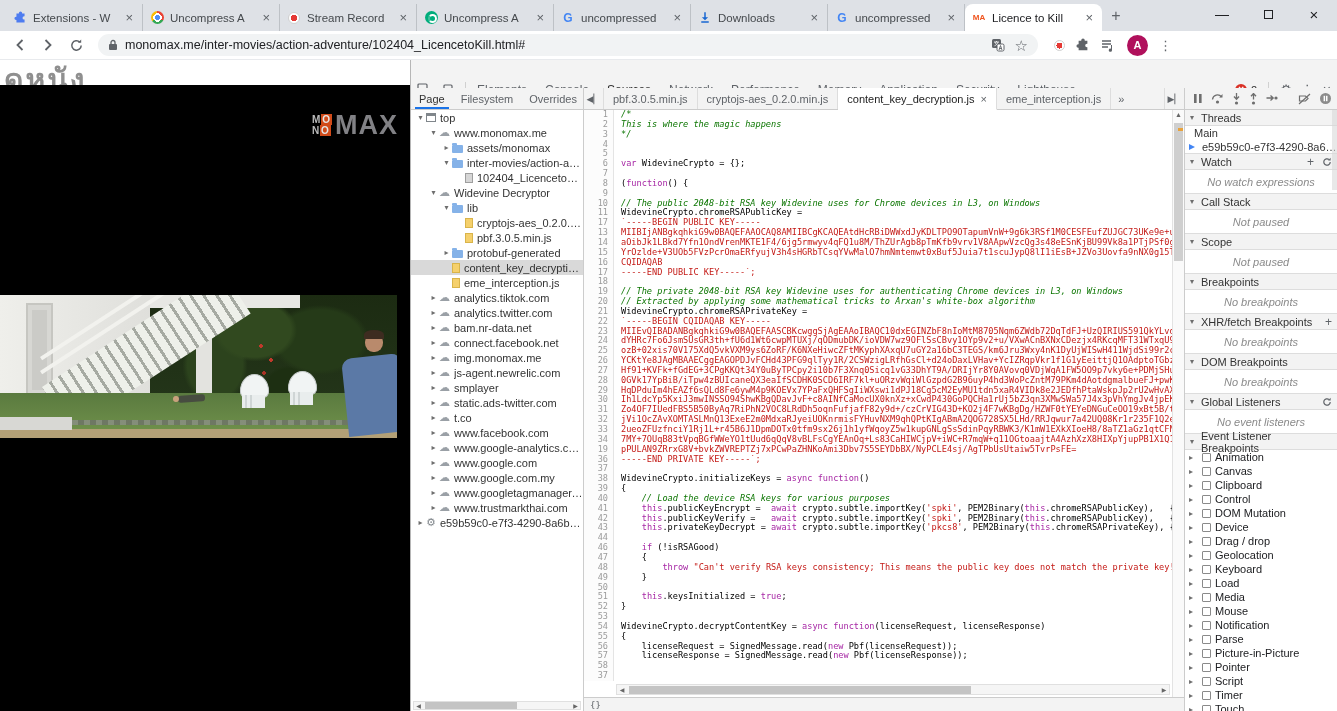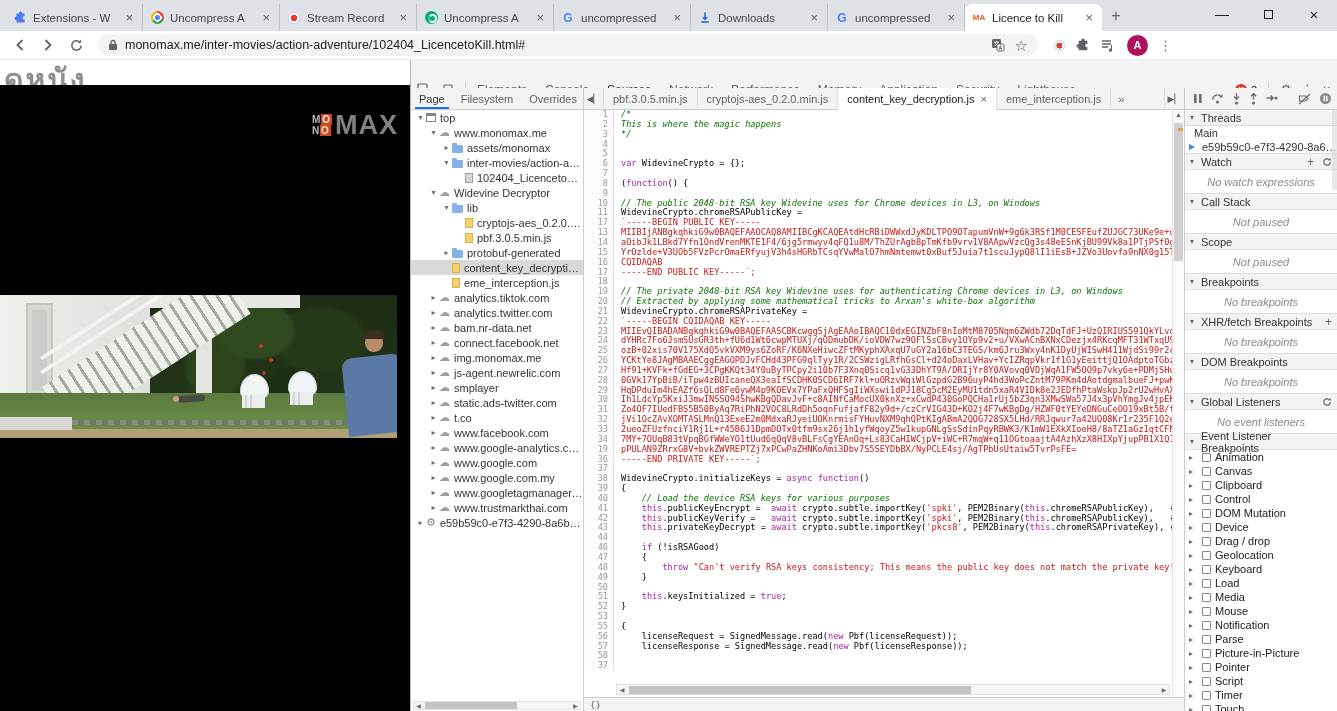--- a/index.html
+++ b/index.html
@@ -607,20 +607,21 @@
             <div class="cl"><span class="lnn">43</span><span class="ct">    <span class="tok-k">this</span>.privateKeyDecrypt = <span class="tok-k">await</span> crypto.subtle.importKey(<span class="tok-s">'pkcs8'</span>, PEM2Binary(<span class="tok-k">this</span>.chromeRSAPrivateKey), {name: , hash: { name:  },}, , []);</span></div>
             <div class="cl"><span class="lnn">44</span><span class="ct"></span></div>
             <div class="cl"><span class="lnn">46</span><span class="ct">    <span class="tok-k">if</span> (!isRSAGood)</span></div>
             <div class="cl"><span class="lnn">47</span><span class="ct">    {</span></div>
             <div class="cl"><span class="lnn">48</span><span class="ct">        <span class="tok-k">throw</span> <span class="tok-s">"Can't verify RSA keys consistency; This means the public key does not match the private key!"</span>;</span></div>
             <div class="cl"><span class="lnn">49</span><span class="ct">    }</span></div>
             <div class="cl"><span class="lnn">50</span><span class="ct"></span></div>
             <div class="cl"><span class="lnn">51</span><span class="ct">    <span class="tok-k">this</span>.keysInitialized = <span class="tok-k">true</span>;</span></div>
             <div class="cl"><span class="lnn">52</span><span class="ct">}</span></div>
             <div class="cl"><span class="lnn">53</span><span class="ct"></span></div>
+            <div class="cl"><span class="lnn">54</span><span class="ct">WidevineCrypto.decryptContentKey = <span class="tok-k">async</span> <span class="tok-k">function</span>(licenseRequest, licenseResponse)</span></div>
             <div class="cl"><span class="lnn">55</span><span class="ct">{</span></div>
             <div class="cl"><span class="lnn">56</span><span class="ct">    licenseRequest = SignedMessage.read(<span class="tok-k">new</span> Pbf(licenseRequest));</span></div>
             <div class="cl"><span class="lnn">57</span><span class="ct">    licenseResponse = SignedMessage.read(<span class="tok-k">new</span> Pbf(licenseResponse));</span></div>
             <div class="cl"><span class="lnn">58</span><span class="ct"></span></div>
             <div class="cl"><span class="lnn">37</span><span class="ct"></span></div>
           </div>
         <div class="vscroll">
           <span class="vs-up">▲</span>
           <span class="vs-thumb"></span>
           <span class="vs-mark"></span>

